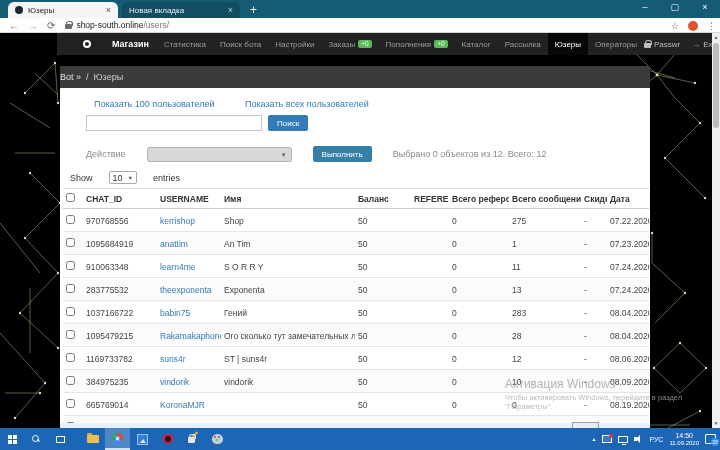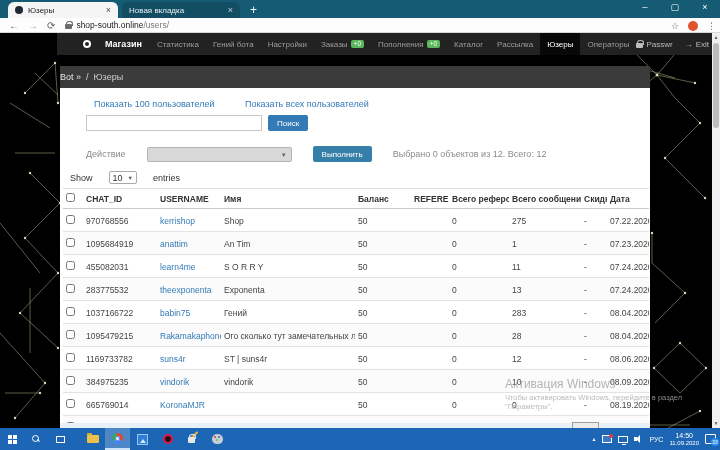--- a/index.html
+++ b/index.html
@@ -27,21 +27,21 @@
   .toolbar-right{position:absolute;right:4px;top:0;height:15px;display:flex;align-items:center;gap:9px;}
   .star{font-size:9px;color:#5f6368;}
   .avatar{width:10px;height:10px;border-radius:50%;background:#e0532f;}
   .kebab{font-size:9px;color:#5f6368;}
 
   
   .viewport{position:absolute;left:0;top:33px;width:720px;height:395px;background:#000;overflow:hidden;}
   .constellation{position:absolute;left:0;top:0;}
 
   .admin-nav{position:absolute;left:57px;top:0;width:655px;height:22px;background:#222;display:flex;align-items:center;font-size:8px;color:#9d9d9d;}
-  .brand{display:flex;align-items:center;gap:14px;color:#fff;font-weight:bold;font-size:9px;margin-left:10px;padding-left:16px;}
+  .brand{display:flex;align-items:center;gap:21px;color:#fff;font-weight:bold;font-size:9px;margin-left:10px;padding-left:16px;}
   .brand-ic{width:8px;height:8px;border:2px solid #fff;border-radius:50%;}
   .nav-items{display:flex;align-items:center;height:100%;margin-left:8px;}
   .nav-item{padding:0 7px;height:100%;display:flex;align-items:center;gap:3px;white-space:nowrap;}
   .nav-item.active{background:#080808;color:#fff;}
   .badge{background:#5cb85c;color:#fff;border-radius:2px;font-size:6.5px;padding:1px 3px;line-height:1;}
   .nav-right{margin-left:auto;display:flex;align-items:center;gap:12px;margin-right:14px;color:#bdbdbd;}
   .nav-right .itm{display:flex;align-items:flex-start;gap:3px;}
   .mini-lock.lt{background:#bdbdbd;}
   .mini-lock.lt::before{border-color:#bdbdbd;}
   .exit-ic{font-size:8px;color:#bdbdbd;}
@@ -207,21 +207,21 @@
     <div class="admin-nav">
       <div class="brand">
         <span class="brand-ic"></span>
         <span>Магазин</span>
       </div>
       <div class="nav-items">
           <div class="nav-item">
             <span>Статистика</span>
           </div>
           <div class="nav-item">
-            <span>Гений бота</span>
+            <span>Поиск бота</span>
           </div>
           <div class="nav-item">
             <span>Настройки</span>
           </div>
           <div class="nav-item">
             <span>Заказы</span>
             <span class="badge">+0</span>
           </div>
           <div class="nav-item">
             <span>Пополнения</span>
@@ -331,21 +331,21 @@
               <td>An Tim</td>
               <td>50</td>
               <td></td>
               <td>0</td>
               <td>1</td>
               <td>-</td>
               <td>07.23.2020</td>
             </tr>
             <tr>
               <td><input type="checkbox" style=""></td>
-              <td>455082031</td>
+              <td>910063348</td>
               <td><a>learn4me</a></td>
               <td>S O R R Y</td>
               <td>50</td>
               <td></td>
               <td>0</td>
               <td>11</td>
               <td>-</td>
               <td>07.24.2020</td>
             </tr>
             <tr>

